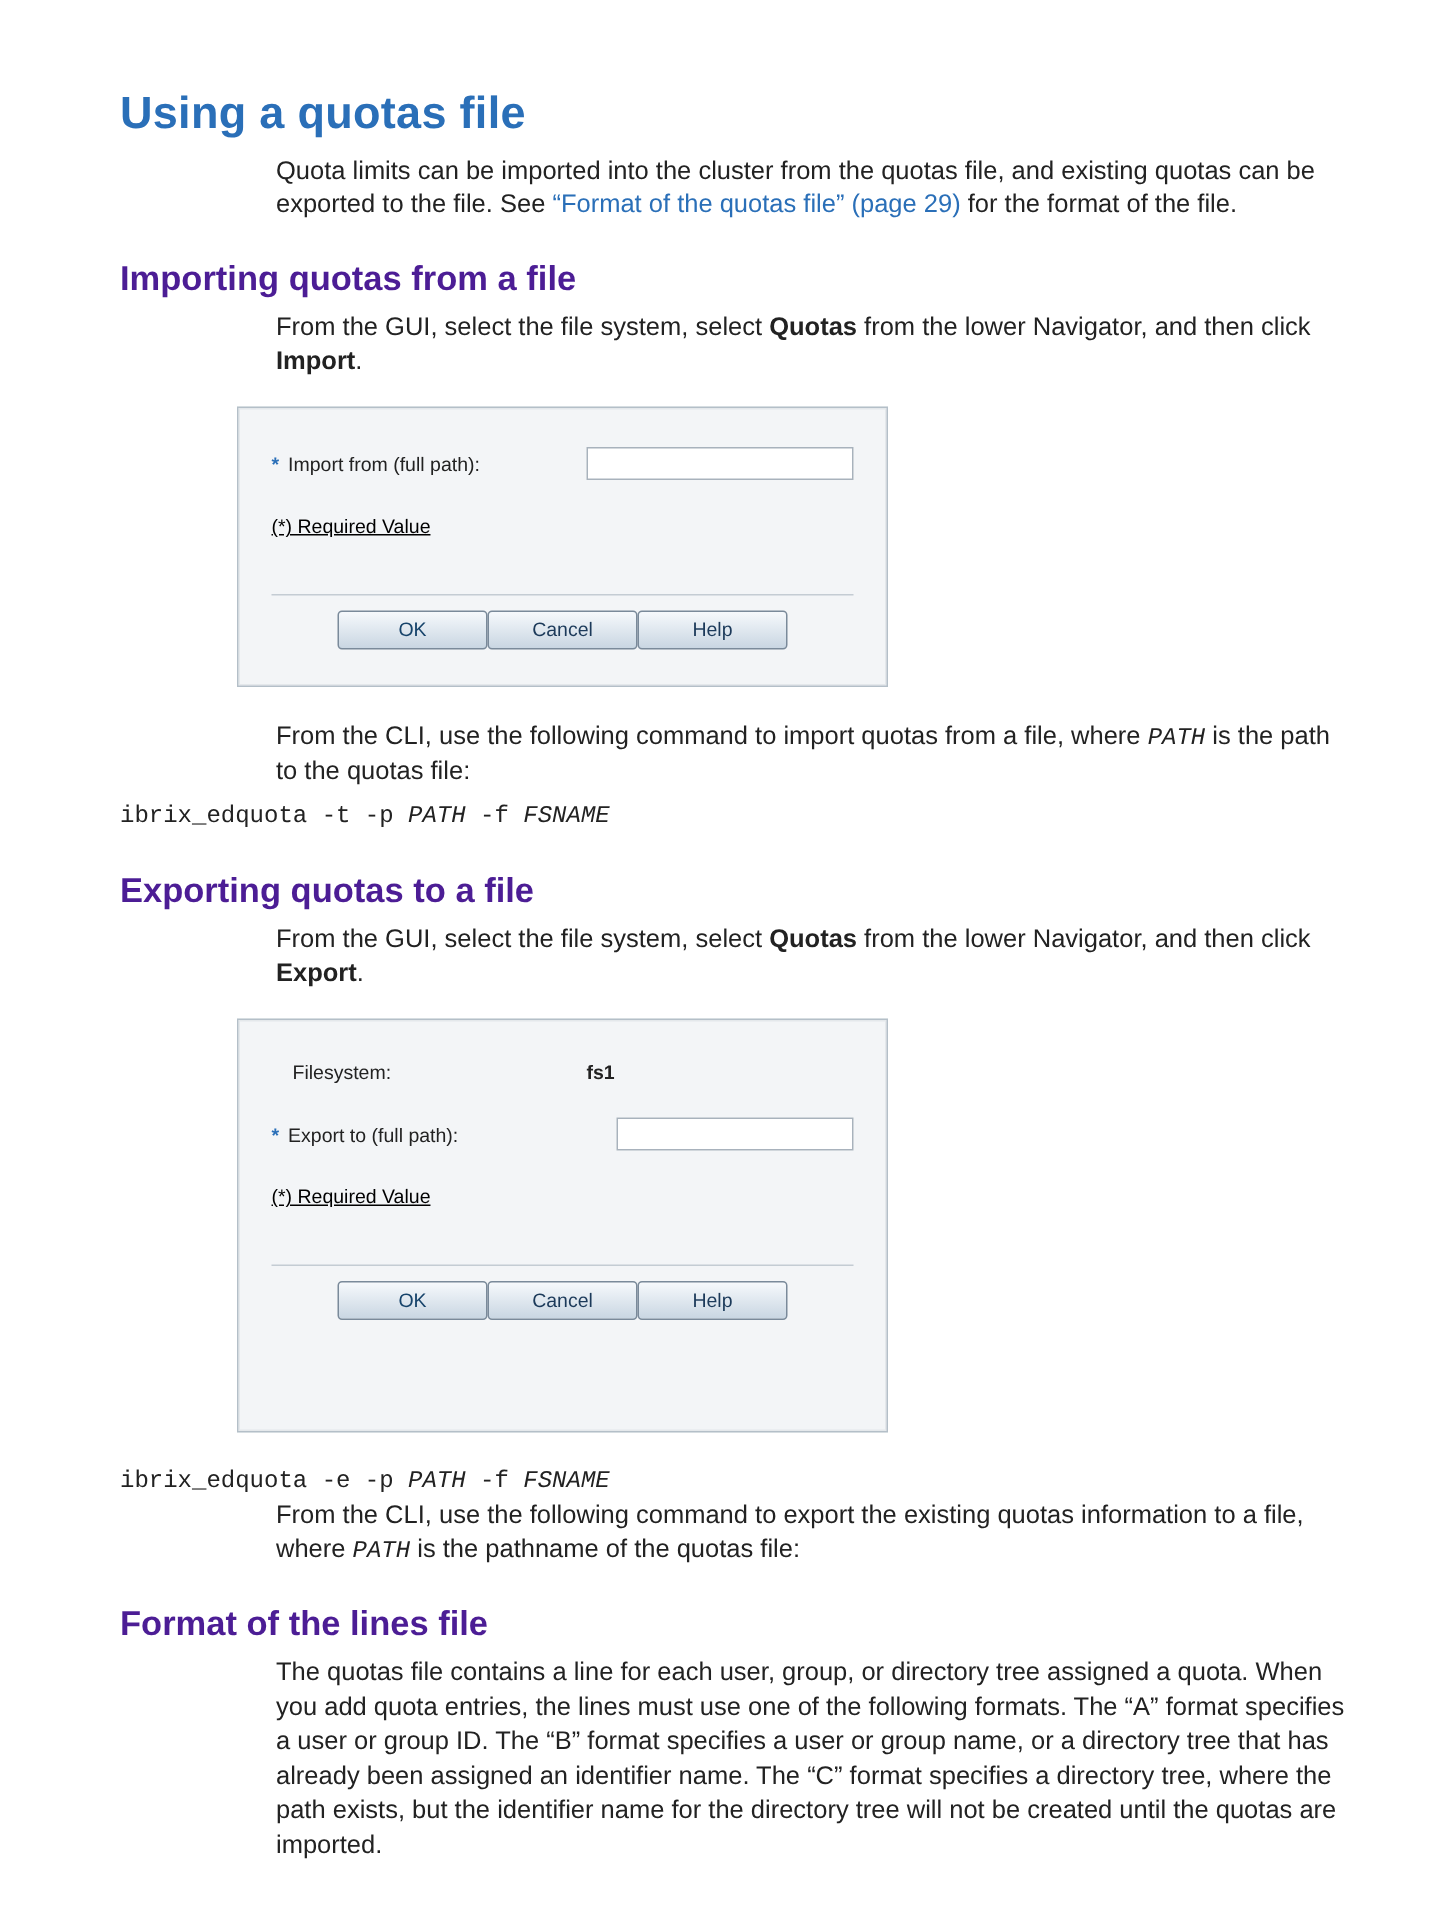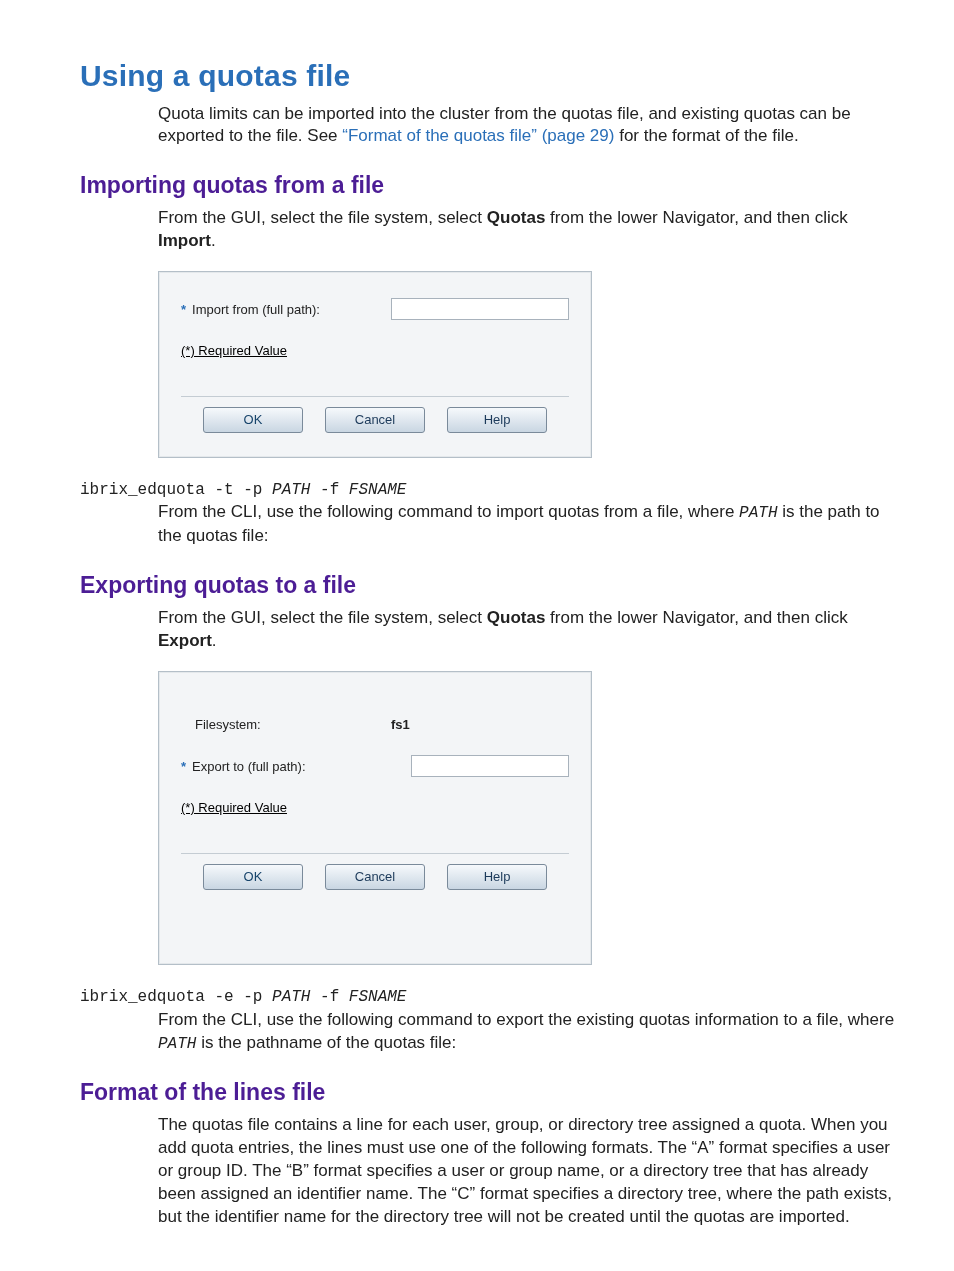--- a/index.html
+++ b/index.html
@@ -20,21 +20,21 @@
     font-size:30px;
     letter-spacing:.2px;
     margin-bottom:6px;
   }
   h2{
     color:#4c1d95;
     font-size:23px;
     margin-top:22px;
     margin-bottom:6px;
   }
-  .body-indent{margin-left:78px;}
+  .body-indent{margin-left:104px;}
   p{margin:0 0 8px 0;}
   .link{color:#2a6fb8;}
   .code{font-family:"Courier New",monospace;font-size:16px;}
   .code-ital{font-style:italic;}
   .cli-line{font-family:"Courier New",monospace;font-size:16px;margin:6px 0 0 0;}
 
   
   .dialog{
     margin:18px 0 22px 78px;
     width:432px;
@@ -46,37 +46,37 @@
   .dlg-title{
     background:linear-gradient(#e8eef5,#c8d7e6);
     border-bottom:1px solid #b4bfc8;
     padding:5px 10px;
     font-weight:700;
     color:#1a2a3a;
   }
   .dlg-body{
     padding:26px 22px 10px 22px;
   }
-  .dlg-body.tall{padding-bottom:60px;margin-top:18px;}
+  .dlg-body.tall{padding-bottom:60px;}
   .row{display:flex;align-items:center;margin-bottom:22px;}
   .req-star{color:#2a6fb8;margin-right:6px;font-weight:700;}
   .row-label{color:#222;}
   .row-label.bold{font-weight:700;}
   .row-value{margin-left:auto;width:178px;}
   .text-input{
     width:178px;height:22px;
     border:1px solid #a8b2bc;
     background:#fff;
     margin-left:auto;
     box-sizing:border-box;
   }
   .dlg-note{color:#000000;margin-bottom:36px;text-decoration:underline;}
   .dlg-sep{border:none;border-top:1px solid #c4ccd3;margin:0 0 10px 0;}
   .dlg-buttons{
-    display:flex;gap:22px;justify-content:center;
+    display:flex;justify-content:center;
     padding:0 0 14px 0;
   }
   .btn{
     min-width:98px;height:24px;
     border:1px solid #7a8a9a;
     border-radius:3px;
     background:linear-gradient(#f6f9fc,#c9d6e2);
     color:#1c3a5a;
     font-size:13px;
     display:flex;align-items:center;justify-content:center;
@@ -110,25 +110,25 @@
       <div class="dlg-note">(*) Required Value</div>
       <hr class="dlg-sep">
       <div class="dlg-buttons">
         <div class="btn">OK</div>
         <div class="btn">Cancel</div>
         <div class="btn">Help</div>
       </div>
     </div>
   </div>
 
+  <p class="body-indent">
+    <span>From the CLI, use the following command to import quotas from a file, where </span><span class="code code-ital">PATH</span><span> is the path to the quotas file:</span>
+  </p>
   <p class="body-indent cli-line">
     <span>ibrix_edquota -t -p </span><span class="code-ital">PATH</span><span> -f </span><span class="code-ital">FSNAME</span>
-  </p>
-  <p class="body-indent">
-    <span>From the CLI, use the following command to import quotas from a file, where </span><span class="code code-ital">PATH</span><span> is the path to the quotas file:</span>
   </p>
 
   <h2>Exporting quotas to a file</h2>
   <p class="body-indent">
     <span>From the GUI, select the file system, select </span><b>Quotas</b><span> from the lower Navigator, and then click </span><b>Export</b><span>.</span>
   </p>
 
   <div class="dialog">
     <div class="dlg-body tall">
       <div class="row">

